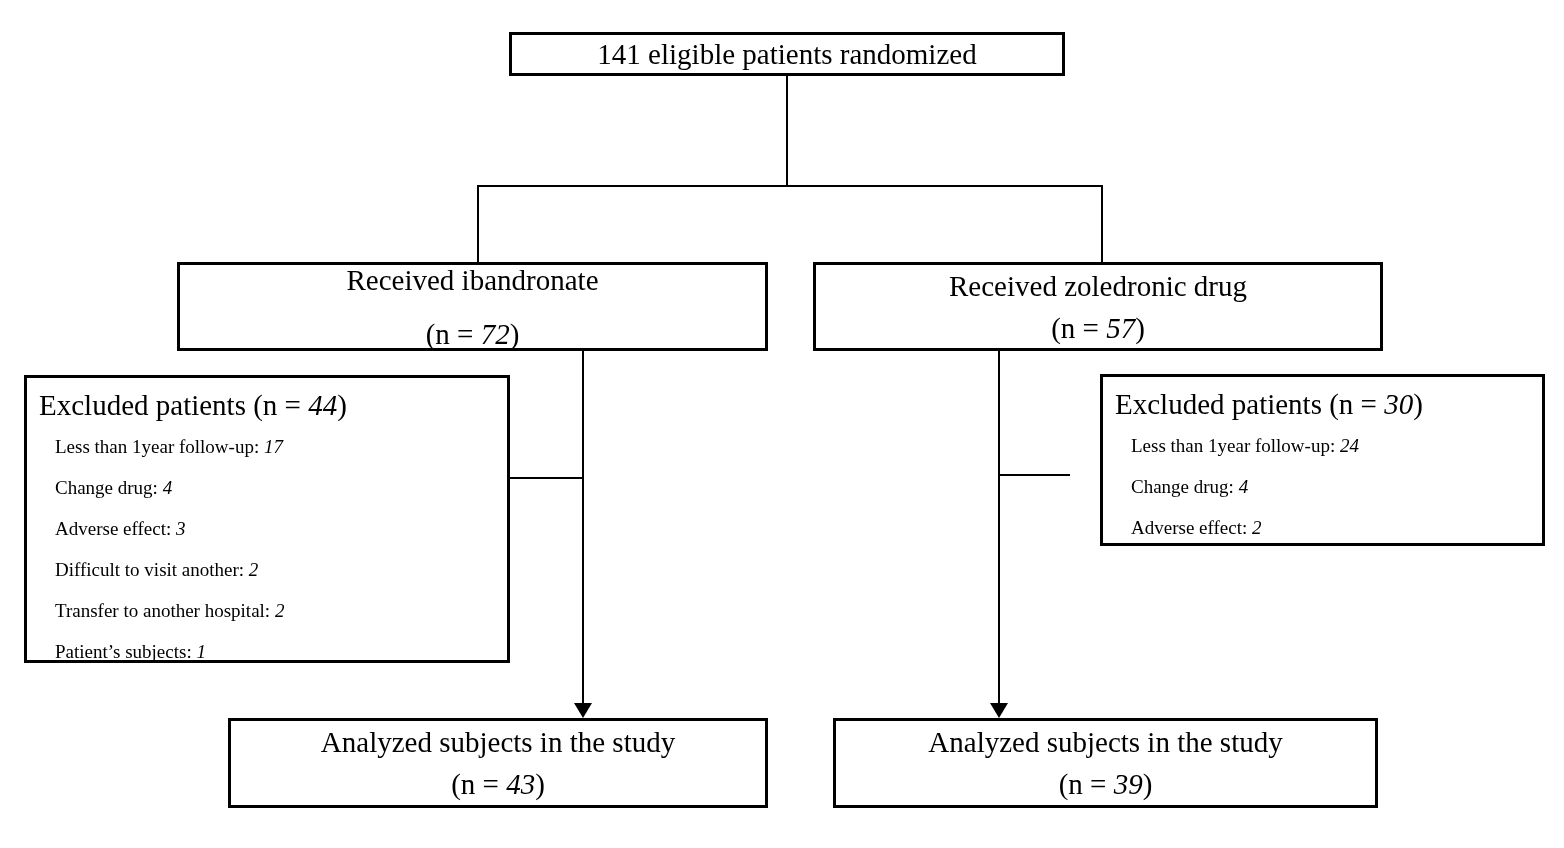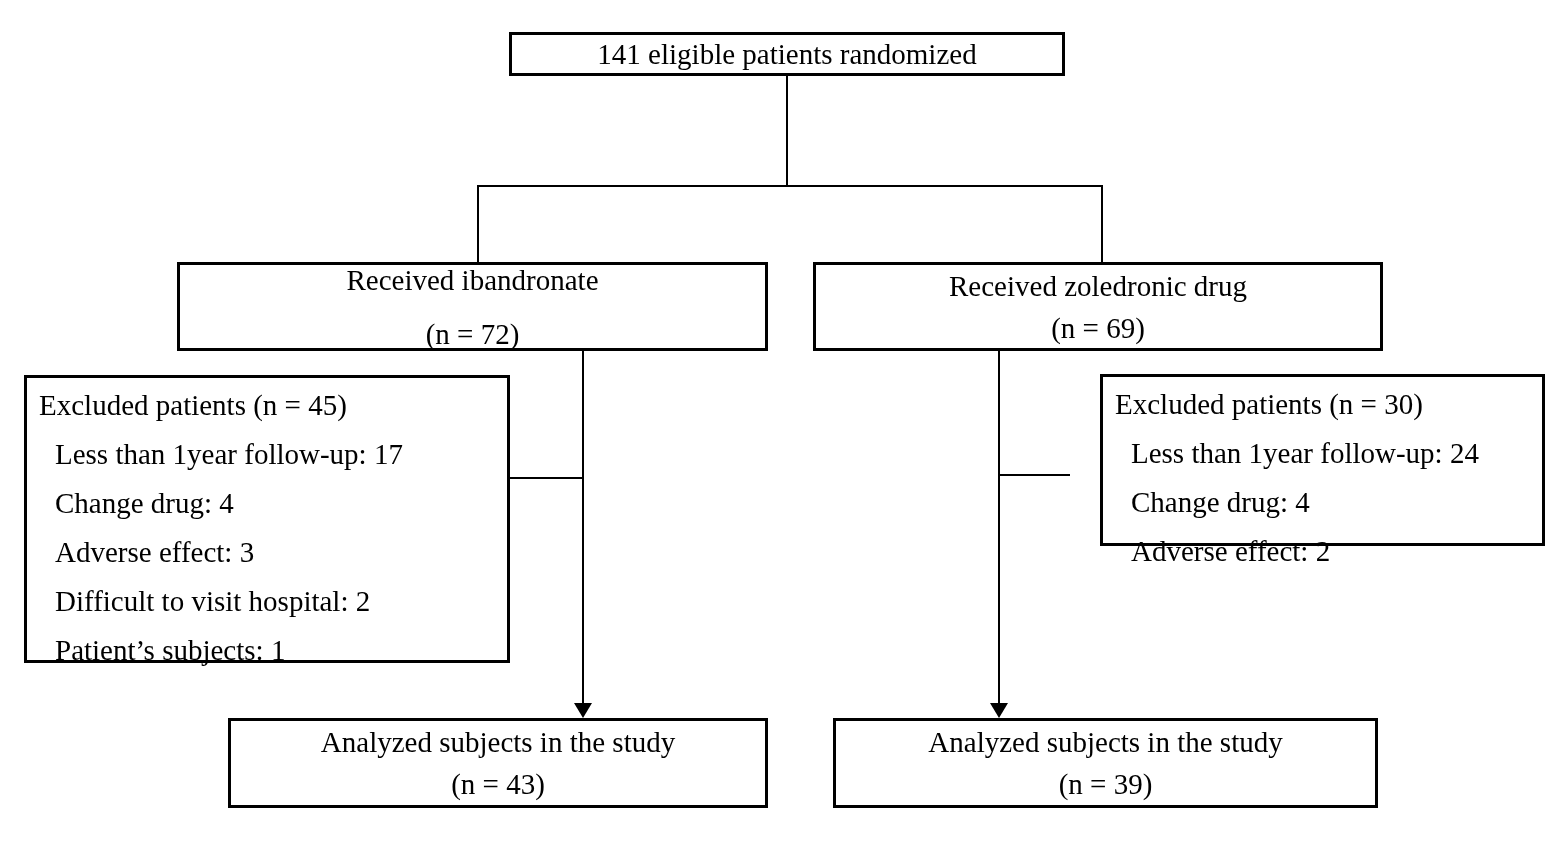--- a/index.html
+++ b/index.html
@@ -20,32 +20,32 @@
   }
   .center-box {
     display: flex;
     flex-direction: column;
     align-items: center;
     justify-content: center;
     text-align: center;
   }
   .box-line { font-size: 29px; line-height: 42px; white-space: nowrap; }
   .top-line { font-size: 29px; line-height: 40px; white-space: nowrap; }
-  .num { }
+  .num { font-style: italic; }
   .line { position: absolute; background: #000000; }
   .arrowhead {
     position: absolute;
     width: 0; height: 0;
     border-left: 9px solid transparent;
     border-right: 9px solid transparent;
     border-top: 15px solid #000000;
   }
   .ex-box { padding: 7px 4px 0 12px; }
   .ex-title { font-size: 29px; line-height: 41px; white-space: nowrap; }
-  .ex-item  { font-size: 29px; line-height: 41px; white-space: nowrap; padding-left: 16px; margin-top: 8px; }
+  .ex-item  { font-size: 19px; line-height: 41px; white-space: nowrap; padding-left: 16px; }
 </style>
 </head>
 <body>
 
 <div id="canvas">
 
   <div class="box center-box" style="left:509px; top:32px; width:556px; height:44px;">
     <div class="top-line">141 eligible patients randomized</div>
   </div>
 
@@ -54,37 +54,38 @@
   <div class="line" style="left:477px; top:185px; width:2px; height:77px;"></div>
   <div class="line" style="left:1101px; top:185px; width:2px; height:77px;"></div>
 
   <div class="box center-box" style="left:177px; top:262px; width:591px; height:89px;gap:12px;">
     <div class="box-line">Received ibandronate</div>
     <div class="box-line"><span>(n = </span><span class="num">72</span><span>)</span></div>
   </div>
 
   <div class="box center-box" style="left:813px; top:262px; width:570px; height:89px;">
     <div class="box-line">Received zoledronic drug</div>
-    <div class="box-line"><span>(n = </span><span class="num">69</span><span>)</span></div>
+    <div class="box-line"><span>(n = </span><span class="num">57</span><span>)</span></div>
   </div>
 
   <div class="line" style="left:582px; top:351px; width:2px; height:355px;"></div>
   <div class="arrowhead" style="left:574px; top:703px;"></div>
   <div class="line" style="left:998px; top:351px; width:2px; height:355px;"></div>
   <div class="arrowhead" style="left:990px; top:703px;"></div>
 
   <div class="line" style="left:510px; top:477px; width:73px; height:2px;"></div>
   <div class="line" style="left:999px; top:474px; width:71px; height:2px;"></div>
 
   <div class="box ex-box" style="left:24px; top:375px; width:486px; height:288px;">
-    <div class="ex-title"><span>Excluded patients (n = </span><span class="num">45</span><span>)</span></div>
+    <div class="ex-title"><span>Excluded patients (n = </span><span class="num">44</span><span>)</span></div>
     <div class="ex-item"><span>Less than 1year follow-up: </span><span class="num">17</span></div>
     <div class="ex-item"><span>Change drug: </span><span class="num">4</span></div>
     <div class="ex-item"><span>Adverse effect: </span><span class="num">3</span></div>
-    <div class="ex-item"><span>Difficult to visit hospital: </span><span class="num">2</span></div>
+    <div class="ex-item"><span>Difficult to visit another: </span><span class="num">2</span></div>
+    <div class="ex-item"><span>Transfer to another hospital: </span><span class="num">2</span></div>
     <div class="ex-item"><span>Patient’s subjects: </span><span class="num">1</span></div>
   </div>
 
   <div class="box ex-box" style="left:1100px; top:374px; width:445px; height:172px;">
     <div class="ex-title"><span>Excluded patients (n = </span><span class="num">30</span><span>)</span></div>
     <div class="ex-item"><span>Less than 1year follow-up: </span><span class="num">24</span></div>
     <div class="ex-item"><span>Change drug: </span><span class="num">4</span></div>
     <div class="ex-item"><span>Adverse effect: </span><span class="num">2</span></div>
   </div>
 

